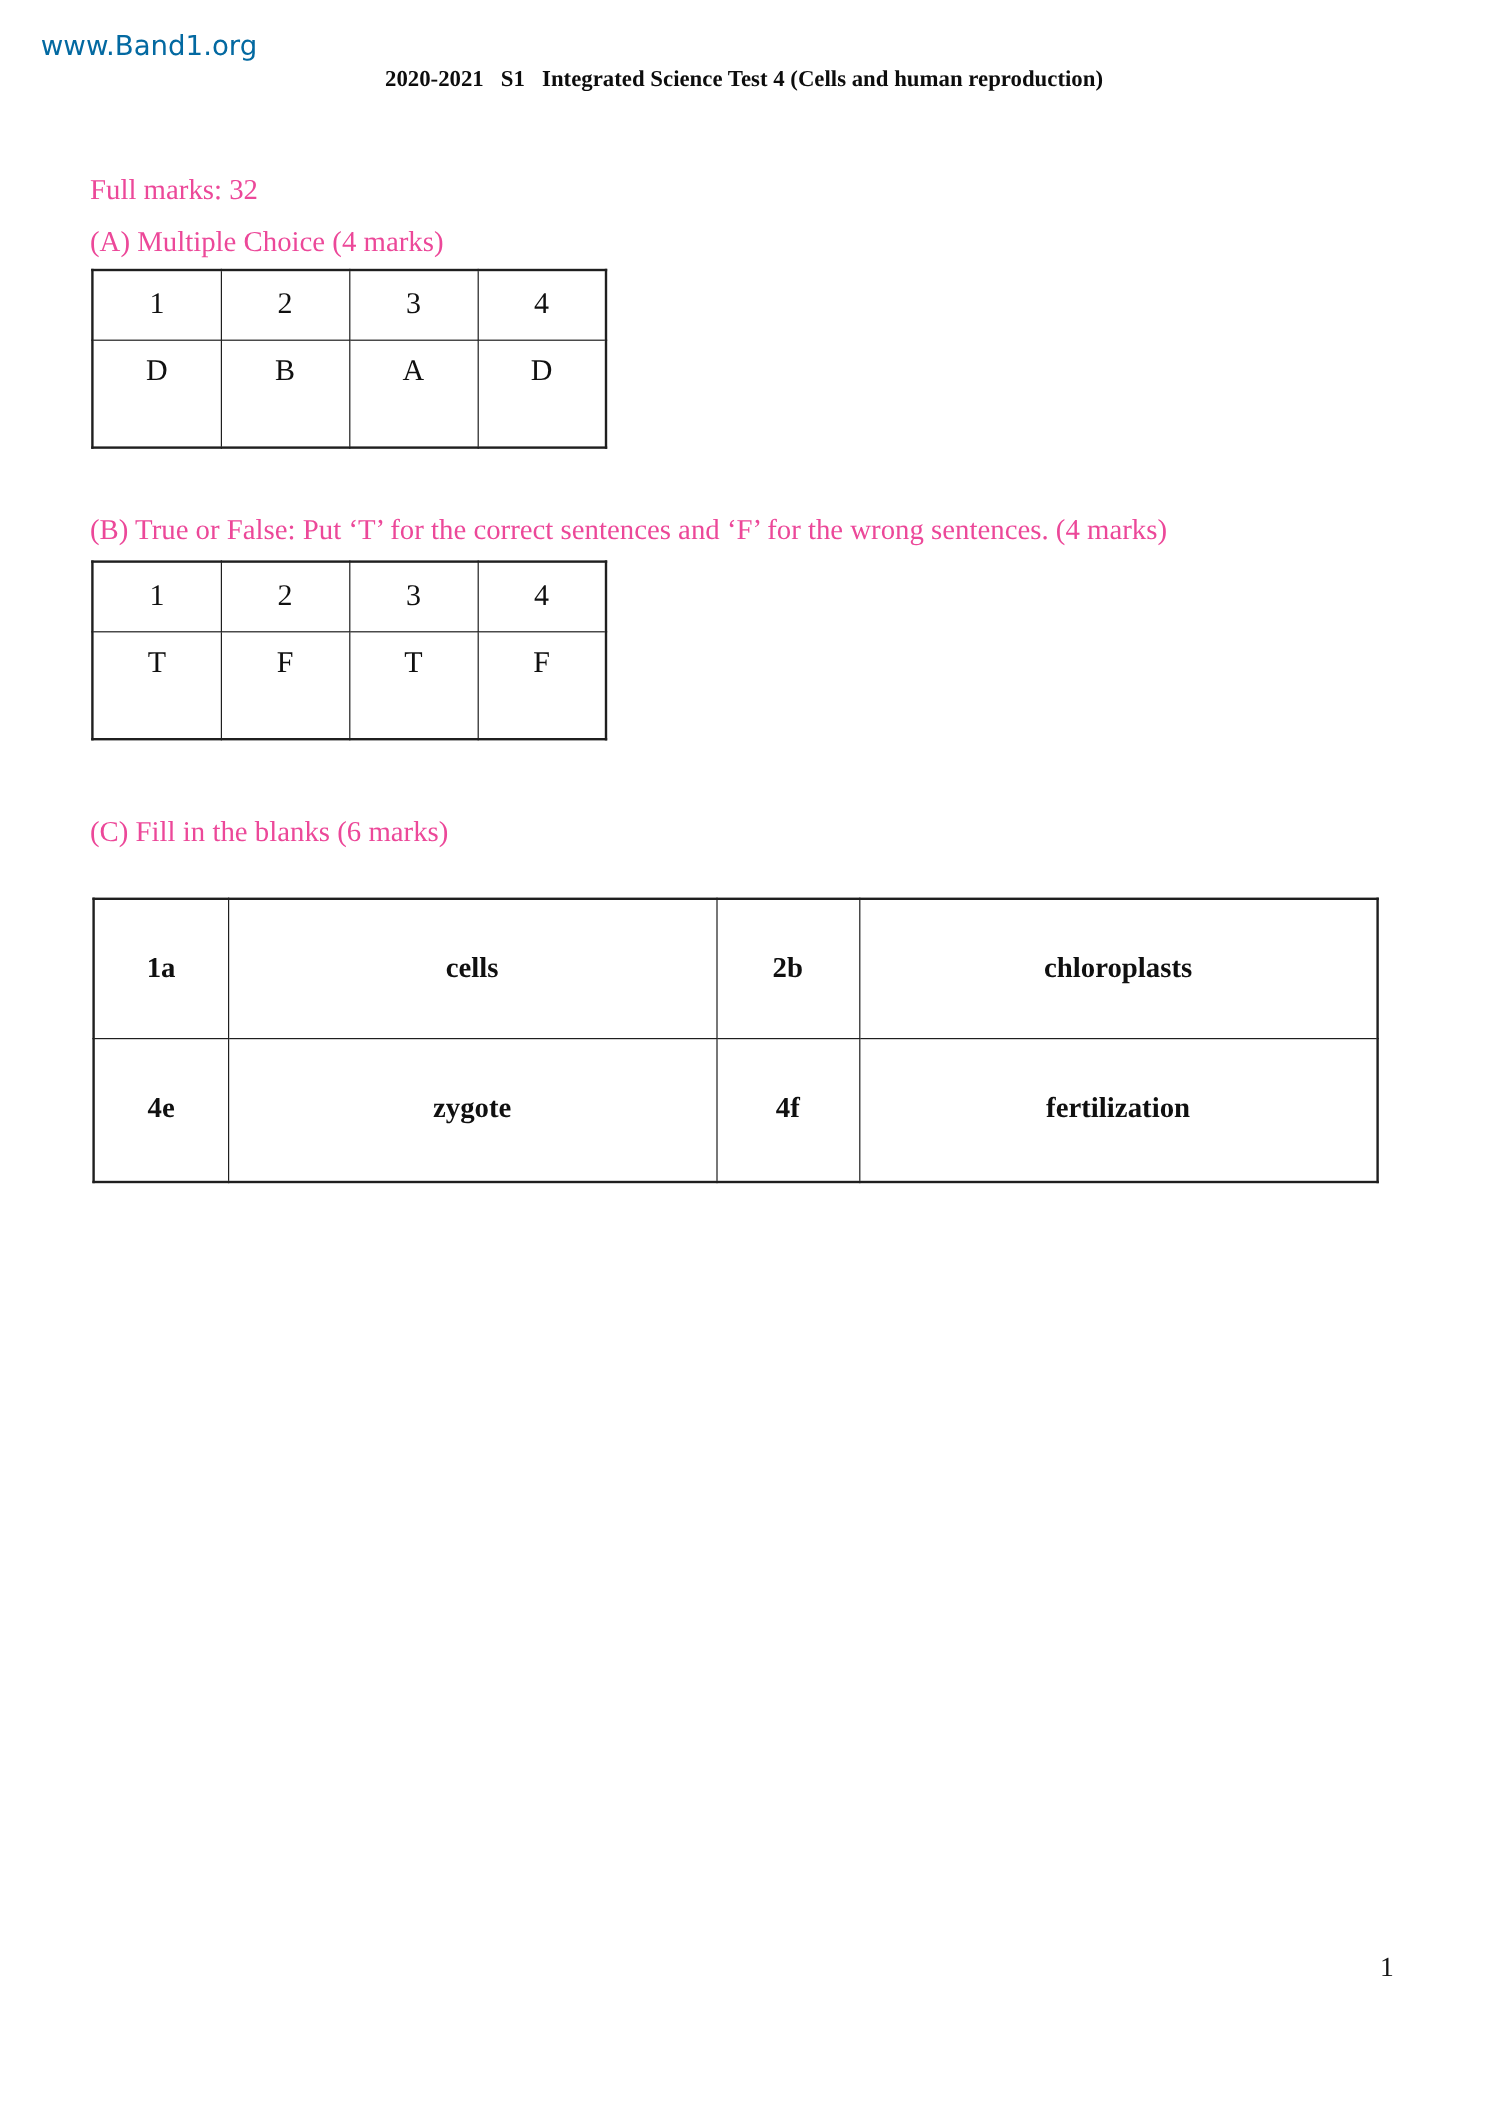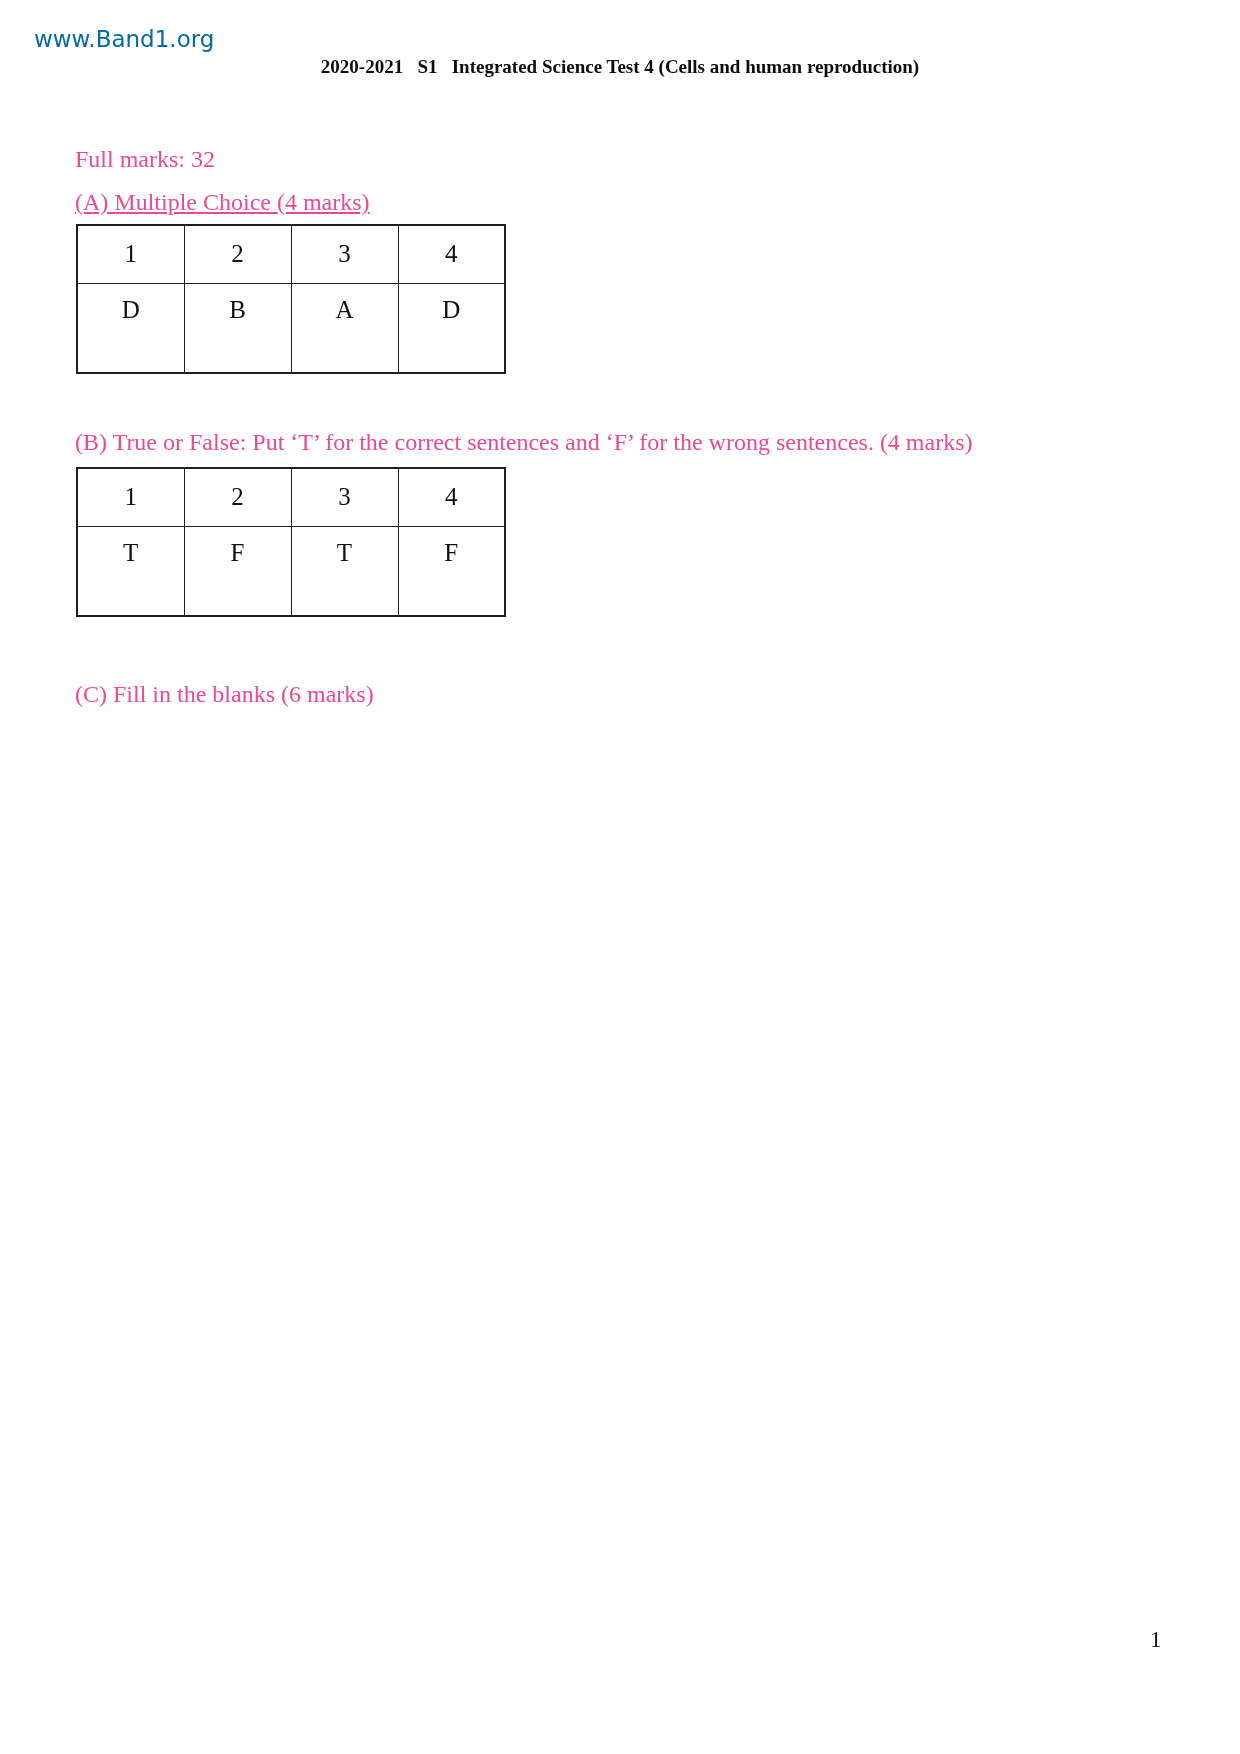--- a/index.html
+++ b/index.html
@@ -35,21 +35,21 @@
   }
 
   .line {
     position: absolute;
     left: 75px;
     font-size: 24px;
     color: #ec4899;
     white-space: pre;
   }
   .full-marks { top: 146px; }
-  .a-heading  { top: 189px; text-decoration: underline; }
+  .a-heading  { top: 189px; }
   .b-heading  { top: 429px; }
   .c-heading  { top: 681px; }
 
   table {
     position: absolute;
     border-collapse: collapse;
     table-layout: fixed;
     background: #ffffff;
   }
   td {
@@ -149,16 +149,28 @@
 <div class="line c-heading">(C) Fill in the blanks (6 marks)</div>
 
 <table class="fill-table">
   <colgroup>
     <col style="width:112px">
       <col style="width:407px">
       <col style="width:119px">
       <col style="width:432px">
   </colgroup>
   <tbody>
+      <tr class="r1">
+    <td>1a</td>
+    <td>cells</td>
+    <td>2b</td>
+    <td>chloroplasts</td>
+  </tr>
+  <tr class="r3">
+    <td>4e</td>
+    <td>zygote</td>
+    <td>4f</td>
+    <td>fertilization</td>
+  </tr>
 </tbody>
   </table>
 
 <div class="page-number">1</div>
 
 </body></html>

